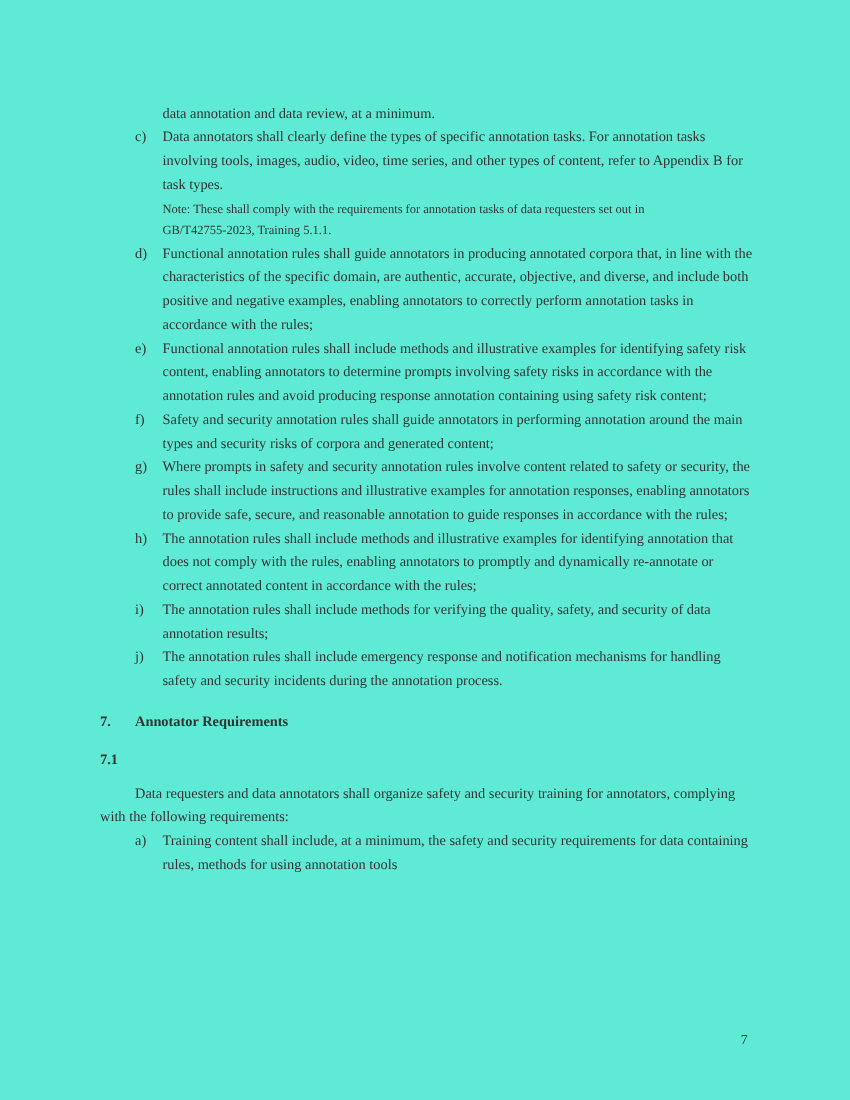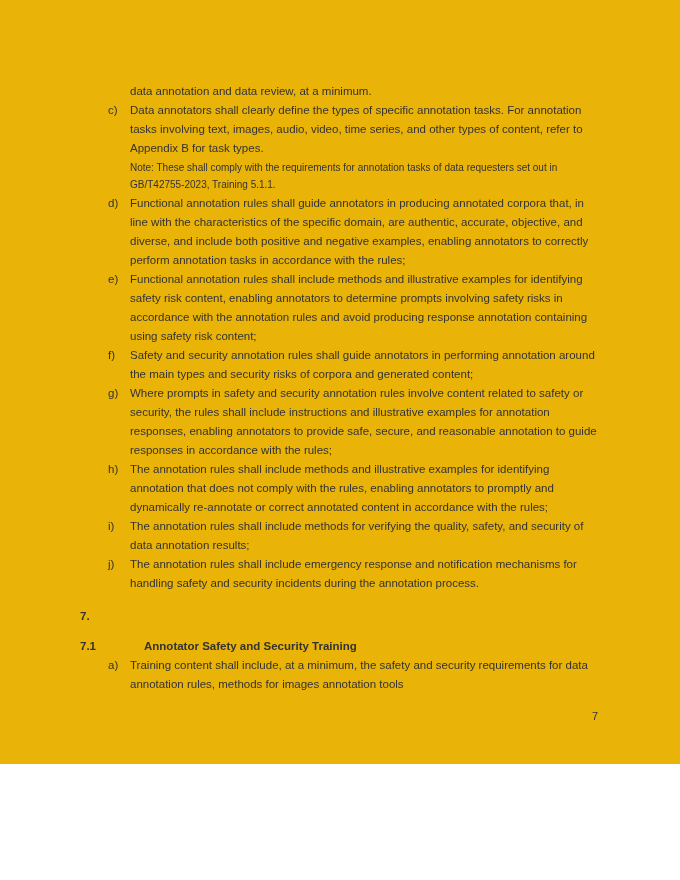--- a/index.html
+++ b/index.html
@@ -3,23 +3,23 @@
 <meta charset="utf-8">
 <style>
   html, body {
     margin: 0;
     padding: 0;
     background: #ffffff;
   }
   .page {
     position: relative;
     width: 680px;
-    height: 764px;
-    background: #eab308;
-    font-family: Liberation Sans, sans-serif;
+    height: 880px;
+    background: #5eead4;
+    font-family: Liberation Serif, serif;
     color: #333333;
     overflow: hidden;
     box-sizing: border-box;
   }
   .content {
     position: absolute;
     top: 82px;
     left: 80px;
     width: 522px;
     font-size: 11.5px;
@@ -86,21 +86,21 @@
 
 <div class="page">
   <div class="content">
 
     <div class="list-item continuation">
       <span class="item-text">data annotation and data review, at a minimum.</span>
     </div>
 
     <div class="list-item">
       <span class="item-label">c)</span>
-      <span class="item-text">Data annotators shall clearly define the types of specific annotation tasks. For annotation tasks involving text, images, audio, video, time series, and other types of content, refer to Appendix B for task types.</span>
+      <span class="item-text">Data annotators shall clearly define the types of specific annotation tasks. For annotation tasks involving tools, images, audio, video, time series, and other types of content, refer to Appendix B for task types.</span>
     </div>
 
     <div class="note">Note: These shall comply with the requirements for annotation tasks of data requesters set out in GB/T42755-2023, Training 5.1.1.</div>
 
     <div class="list-item">
       <span class="item-label">d)</span>
       <span class="item-text">Functional annotation rules shall guide annotators in producing annotated corpora that, in line with the characteristics of the specific domain, are authentic, accurate, objective, and diverse, and include both positive and negative examples, enabling annotators to correctly perform annotation tasks in accordance with the rules;</span>
     </div>
 
     <div class="list-item">
@@ -128,29 +128,30 @@
       <span class="item-text">The annotation rules shall include methods for verifying the quality, safety, and security of data annotation results;</span>
     </div>
 
     <div class="list-item">
       <span class="item-label">j)</span>
       <span class="item-text">The annotation rules shall include emergency response and notification mechanisms for handling safety and security incidents during the annotation process.</span>
     </div>
 
     <div class="section-heading">
       <span class="h-num">7.</span>
+      <span class="h-title">Annotator Requirements</span>
     </div>
 
     <div class="subsection-heading">
       <span class="h-num">7.1</span>
-      <span class="h-title">Annotator Safety and Security Training</span>
     </div>
 
+    <p class="paragraph">Data requesters and data annotators shall organize safety and security training for annotators, complying with the following requirements:</p>
 
     <div class="list-item">
       <span class="item-label">a)</span>
-      <span class="item-text">Training content shall include, at a minimum, the safety and security requirements for data annotation rules, methods for images annotation tools</span>
+      <span class="item-text">Training content shall include, at a minimum, the safety and security requirements for data containing rules, methods for using annotation tools</span>
     </div>
 
   </div>
 
   <div class="page-number">7</div>
 </div>
 
 </body></html>

